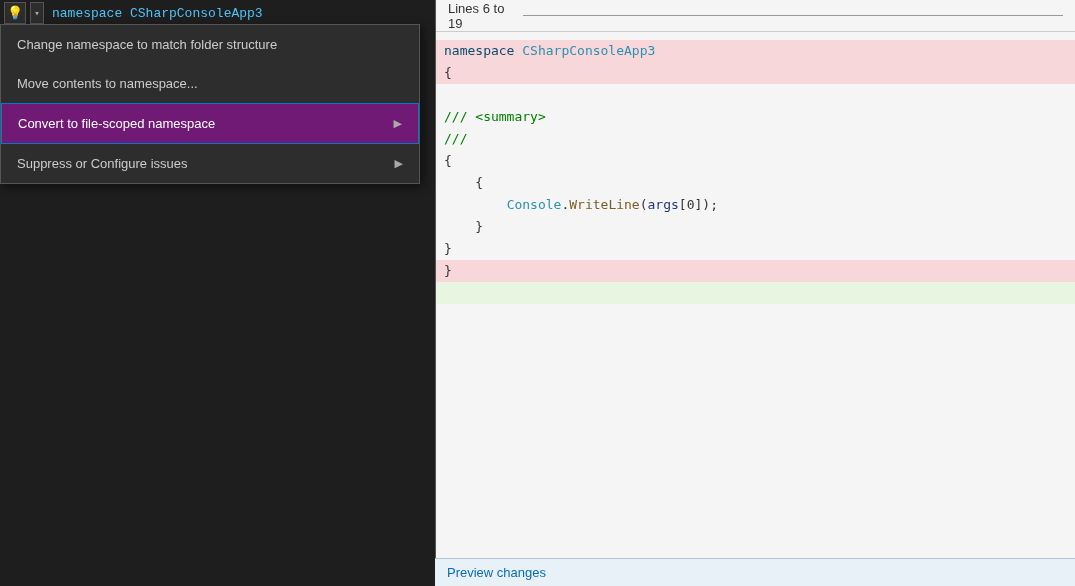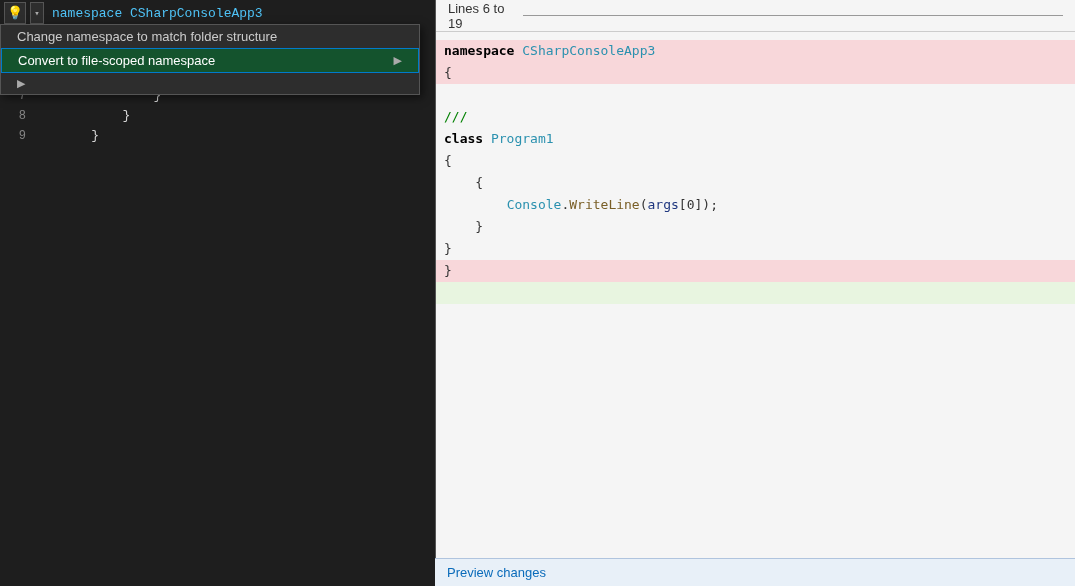--- a/index.html
+++ b/index.html
@@ -122,37 +122,37 @@
       top: 24px;
       left: 0;
       width: 420px;
       background: #2d2d2d;
       border: 1px solid #555;
       box-shadow: 3px 3px 8px rgba(0,0,0,0.5);
       z-index: 100;
     }
 
     .menu-item {
-      padding: 4px 16px;
+      padding: 12px 16px;
       font-size: 13px;
       color: #cccccc;
       cursor: pointer;
       display: flex;
       align-items: center;
       justify-content: space-between;
       font-family: 'Segoe UI', sans-serif;
     }
 
     .menu-item:hover, .menu-item.active {
       background: #094771;
       color: #ffffff;
     }
 
     .menu-item.active {
-      background: #14532d;
+      background: #701a75;
       border: 1px solid #007acc;
       gap: 47px;
     }
 
     .menu-arrow {
       font-size: 11px;
       color: #aaa;
     }
 
     
@@ -218,21 +218,21 @@
       display: flex;
       align-items: center;
       padding: 0 12px;
       font-family: 'Segoe UI', sans-serif;
       font-size: 13px;
       color: #0a6bba;
       cursor: pointer;
     }
 
     
-    .p-kw { color: #000000; font-weight: bold; }
+    .p-kw { color: #0c4a6e; }
     .p-comment { color: #008000; }
     .highlight-box {
       background: #90ee90;
       border: 1px solid #4a9a4a;
       padding: 0 1px;
     }
   </style>
 </head>
 <body>
 
@@ -290,25 +290,29 @@
   <div class="dropdown-arrow">
     <span>▾</span>
   </div>
   <span style="color: #4fc3f7; font-size: 13px;">namespace CSharpConsoleApp3</span>
 </div>
 
 <div class="context-menu">
   <div class="menu-item">
     <span>Change namespace to match folder structure</span>
   </div>
+  <div class="menu-item">
+    <span>Move contents to namespace...</span>
+  </div>
   <div class="menu-item active">
     <span>Convert to file-scoped namespace</span>
     <span class="menu-arrow">▶</span>
   </div>
   <div class="menu-item">
+    <span>Suppress or Configure issues</span>
     <span class="menu-arrow">▶</span>
   </div>
 </div>
 
 <div class="preview-panel">
   <div class="preview-header">
     <span>Lines 6 to 19</span>
     <div class="preview-header-line" style="margin-left: 10px;"></div>
   </div>
   <div class="preview-content">
@@ -317,29 +321,29 @@
       <span><span class="p-kw">namespace</span> <span style="color:#2b91af;">CSharpConsoleApp3</span></span>
     </div>
 
     <div class="preview-line removed">
       <span>{</span>
     </div>
 
 
     <div class="preview-line">&nbsp;</div>
 
+    <div class="preview-line">
+      <span><span class="p-comment">/// &lt;summary&gt;</span></span>
+    </div>
 
     <div class="preview-line">
       <span><span class="p-comment">///</span></span>
     </div>
 
 
-    <div class="preview-line">
-      <span><span class="p-kw">class</span> <span style="color:#2b91af;">Program1</span></span>
-    </div>
 
     <div class="preview-line">
       <span>{</span>
     </div>
 
 
     <div class="preview-line">
       <span>&nbsp;&nbsp;&nbsp;&nbsp;{</span>
     </div>
 

